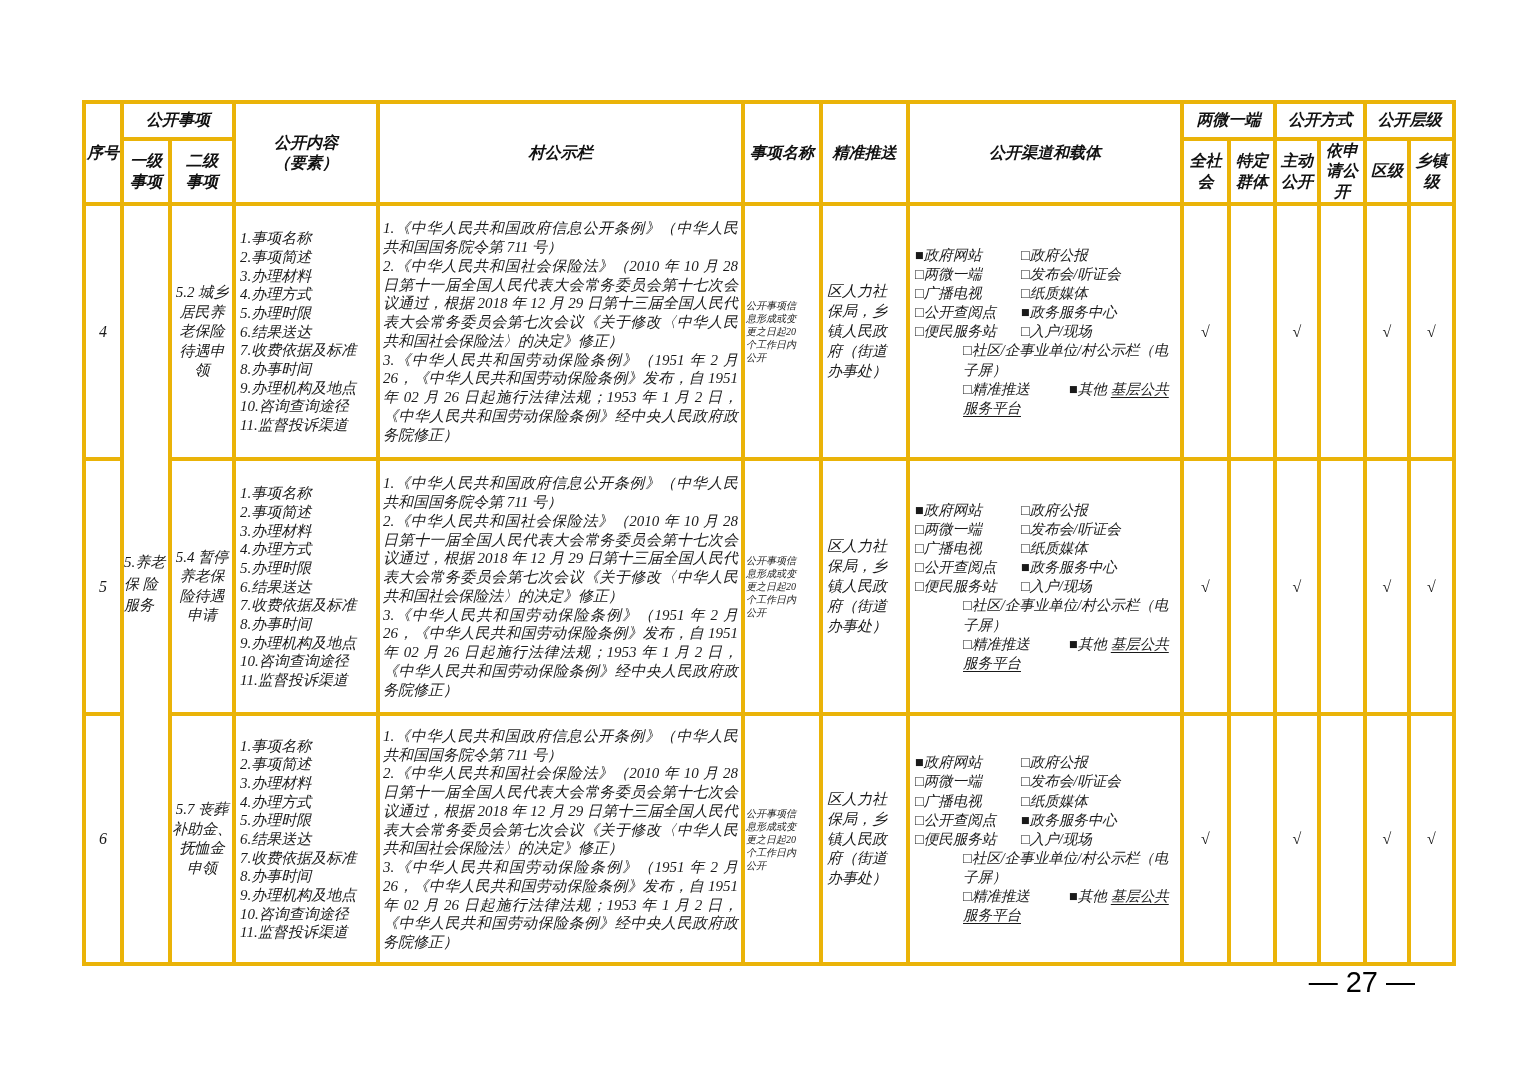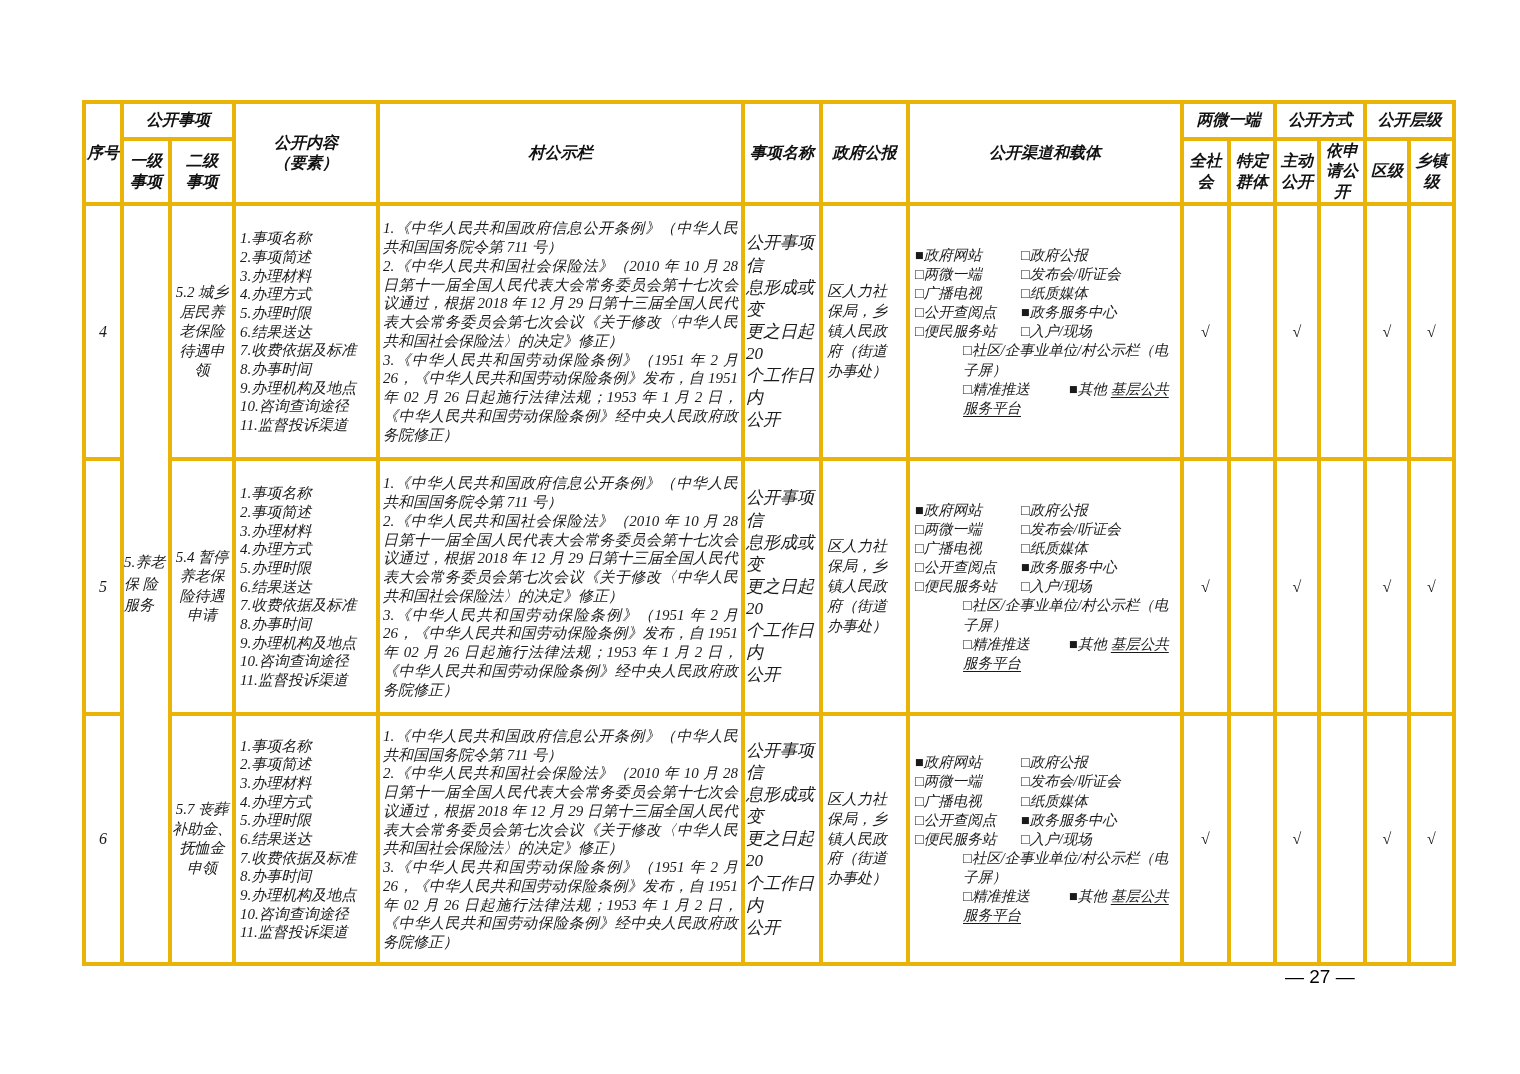--- a/index.html
+++ b/index.html
@@ -16,34 +16,34 @@
   th {
     font-weight:bold; font-size:16px; line-height:1.28;
     text-align:center; white-space:pre-line; color:#111;
   }
   td { font-size:15px; }
   .c-seq   { text-align:center; font-size:16px; }
   .c-l1    { text-align:left; white-space:pre-line; line-height:1.45; }
   .c-l2    { text-align:center; white-space:pre-line; line-height:1.3; }
   .c-content { white-space:pre-line; line-height:1.245; padding:2px 1px 2px 4px; text-align:left; }
   .c-basis { white-space:pre-line; line-height:1.25; padding:2px 3px; text-align:justify; }
-  .c-time  { white-space:pre-line; font-size:17px; line-height:1.3; padding:0 1px; text-align:left; }
+  .c-time  { white-space:pre-line; font-size:10px; line-height:1.3; padding:0 1px; text-align:left; }
   .c-subject { white-space:pre-line; line-height:1.32; padding:0 4px; text-align:left; }
   .c-channels { font-size:14.5px; line-height:1.32; padding:0 3px 0 5px; }
   .ch-pair { display:flex; }
   .ch-l { flex:0 0 106px; width:106px; }
   .ch-r { flex:1; }
   .ch-wide { display:block;padding-left:48px; }
   .ch-tail { display:block; padding-right:4px;margin-left:48px; }
   .ch-tail .ch-l { display:inline-block; }
   .u { text-decoration:underline; text-underline-offset:3px; margin-left:4px; }
   .c-check { text-align:center; font-size:16px; }
   .page-number {
-    position:absolute; left:1285px; top:966px; width:130px; text-align:left;
-    font-size:19px; color:#000; font-family:"Liberation Sans","DejaVu Sans",sans-serif;
+    position:absolute; left:1285px; top:966px; width:130px; text-align:right;
+    font-size:29px; color:#000; font-family:"Liberation Sans","DejaVu Sans",sans-serif;
   }
 </style>
 </head>
 <body>
 
 <table class="disclosure">
   <colgroup>
     <col style="width:38px">
       <col style="width:48px">
       <col style="width:64px">
@@ -60,21 +60,21 @@
       <col style="width:45px">
   </colgroup>
   <thead>
     <tr style="height:37px">
       <th rowspan="2">序号</th>
       <th colspan="2">公开事项</th>
       <th rowspan="2">公开内容
 （要素）</th>
       <th rowspan="2">村公示栏</th>
       <th rowspan="2">事项名称</th>
-      <th rowspan="2">政府公报</th>
+      <th rowspan="2">精准推送</th>
       <th rowspan="2">公开渠道和载体</th>
       <th colspan="2">两微一端</th>
       <th colspan="2">公开方式</th>
       <th colspan="2">公开层级</th>
     </tr>
     <tr style="height:58px">
       <th>一级
 事项</th>
       <th>二级
 事项</th>

